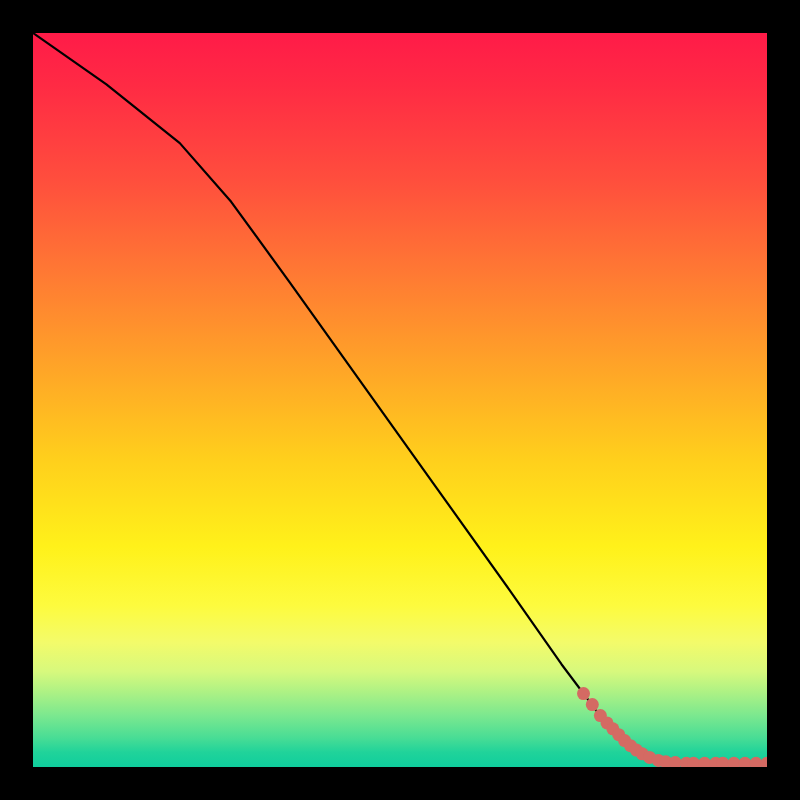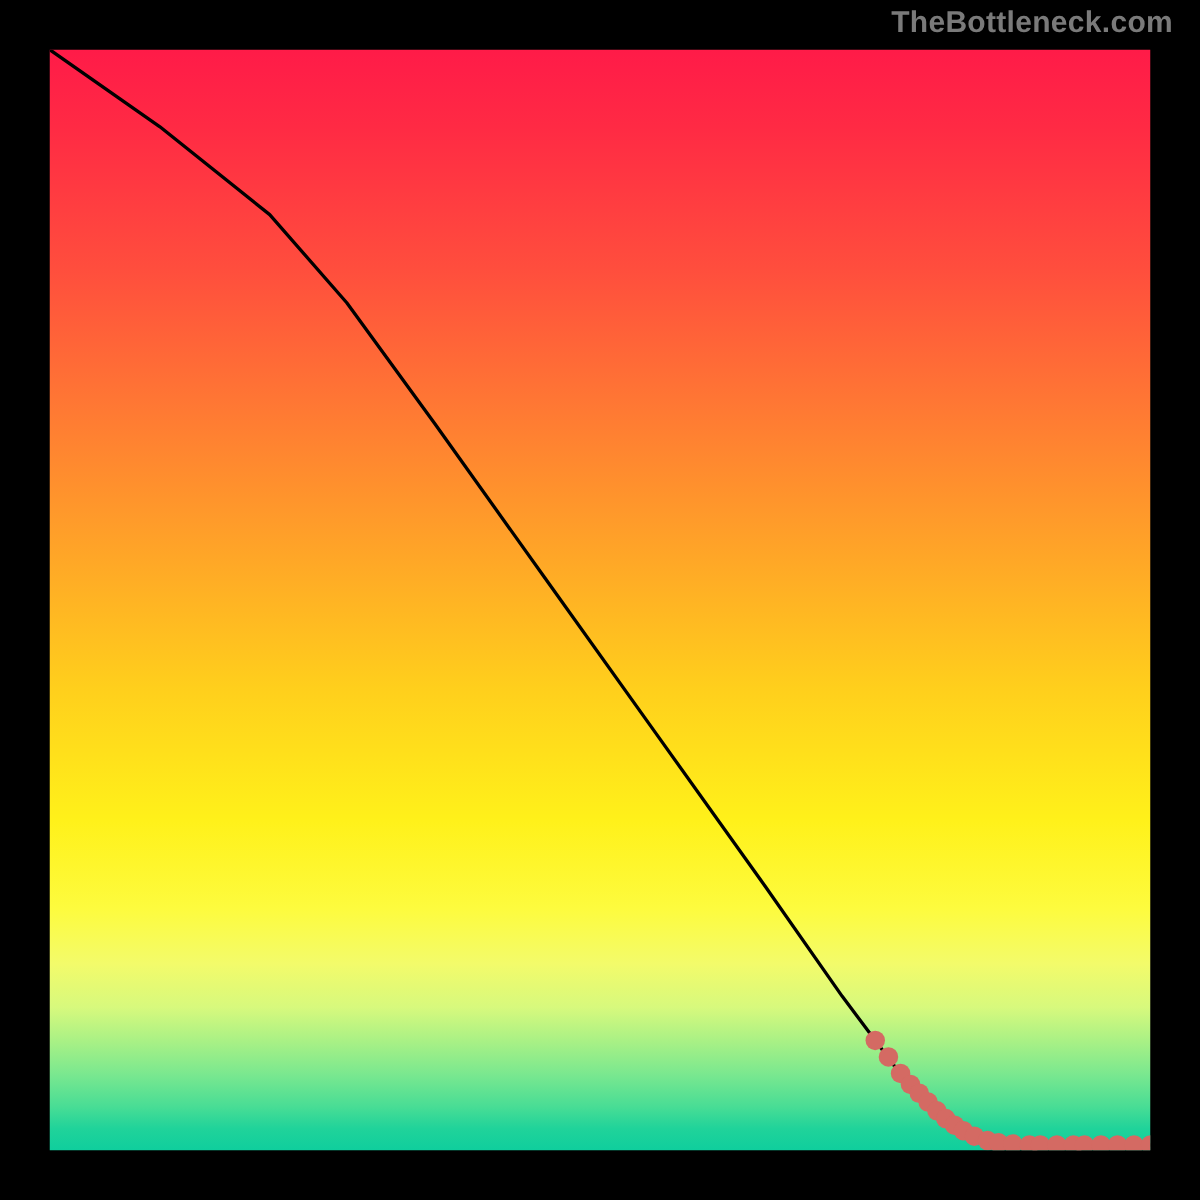--- a/index.html
+++ b/index.html
@@ -74,21 +74,20 @@
   }
   .pt {
     fill: #d46a63;
     stroke: none;
   }
 </style>
 </head>
 <body>
 
 <div class="stage">
-  <div class="watermark">TheBottleneck.com</div>
 
   <div class="plot">
     <div class="gradient-fill"></div>
     <svg class="overlay" viewBox="0 0 734 734" preserveAspectRatio="none">
       <path id="curve-path" class="curve" d="M0.00 0.00 L73.40 51.38 L146.80 110.10 L198.18 168.82 L256.90 249.56 L330.30 352.32 L403.70 455.08 L477.10 557.84 L528.48 631.24 L572.52 689.96 L601.88 711.98 L623.90 726.66 L645.92 730.33 L675.28 730.33 L704.64 730.33 L734.00 730.33"></path>
       <g id="points-group">
           <circle cx="550.50" cy="660.60" r="6.5" class="pt"></circle>
           <circle cx="559.31" cy="671.61" r="6.5" class="pt"></circle>
           <circle cx="567.38" cy="682.62" r="6.5" class="pt"></circle>
           <circle cx="573.99" cy="689.96" r="6.5" class="pt"></circle>

